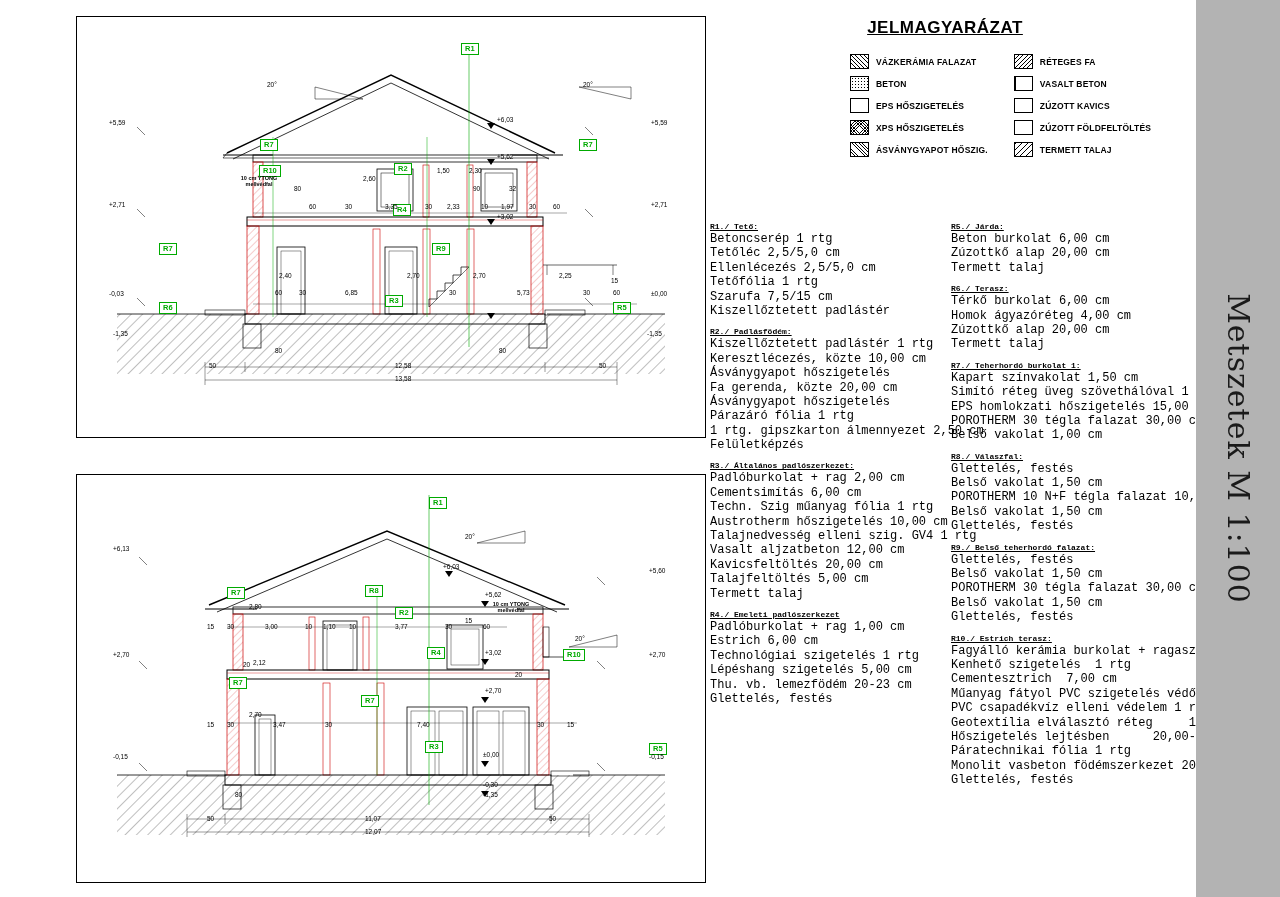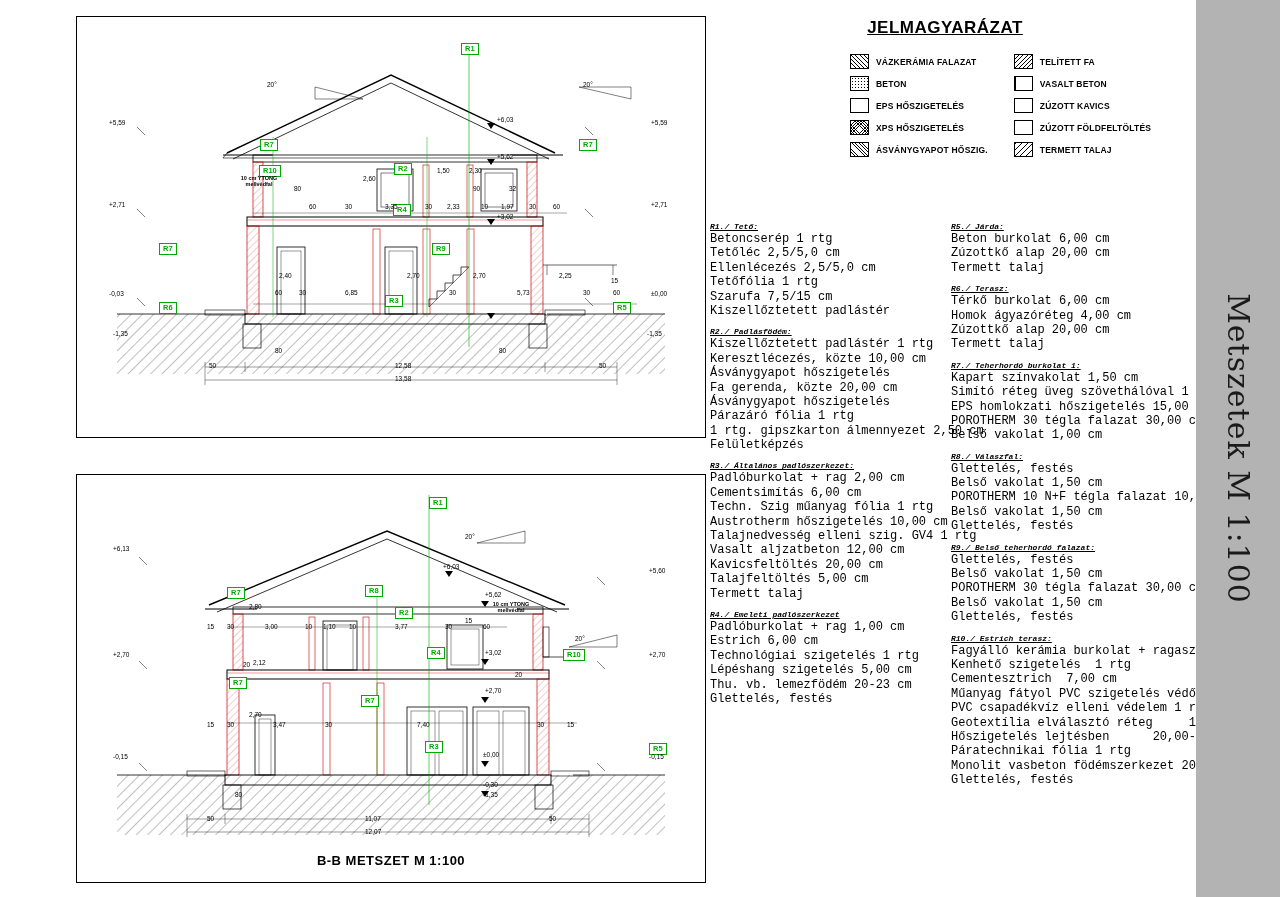--- a/index.html
+++ b/index.html
@@ -98,21 +98,20 @@
     font-size:8.5px;font-weight:bold;letter-spacing:.3px;margin-bottom:8px;
     font-family:"Liberation Sans", sans-serif;
   }
   .specs-cols{display:flex;gap:26px;}
   .specs-col{width:215px;}
   .spec-block{margin-bottom:9px;}
   .spec-head{
     font-family:"Liberation Mono", monospace;
     font-size:8px;font-weight:bold;text-decoration:underline;
     margin-bottom:1px;
-    font-style:italic;
   }
   .spec-line{
     font-family:"Liberation Mono", monospace;
     font-size:12px;line-height:1.2;white-space:pre;
   }
 
   
   .dwg{position:absolute;left:0;top:0;width:100%;height:100%;}
   .tag{
     position:absolute;border:1px solid #0a0;color:#0a0;background:#fff;
@@ -441,21 +440,20 @@
     <div class="dimtxt" style="left:248px;top:246px;">30</div>
     <div class="dimtxt" style="left:340px;top:246px;">7,40</div>
     <div class="dimtxt" style="left:460px;top:246px;">30</div>
     <div class="dimtxt" style="left:490px;top:246px;">15</div>
     <div class="dimtxt" style="left:158px;top:316px;">80</div>
     <div class="dimtxt" style="left:130px;top:340px;">50</div>
     <div class="dimtxt" style="left:288px;top:340px;">11,07</div>
     <div class="dimtxt" style="left:472px;top:340px;">50</div>
     <div class="dimtxt" style="left:288px;top:353px;">12,07</div>
 
-    <div class="caption" style="left:0;top:378px;">B-B METSZET M 1:100</div>
   </div>
 
   <div id="legend">
     <h1>JELMAGYARÁZAT</h1>
     <div class="legend-grid">
       <div class="legend-col">
         <div class="legend-item">
           <span class="swatch hatch-diag"></span>
           <span class="legend-label">VÁZKERÁMIA FALAZAT</span>
         </div>
@@ -472,21 +470,21 @@
           <span class="legend-label">XPS HŐSZIGETELÉS</span>
         </div>
         <div class="legend-item">
           <span class="swatch hatch-wave"></span>
           <span class="legend-label">ÁSVÁNYGYAPOT HŐSZIG.</span>
         </div>
       </div>
       <div class="legend-col">
         <div class="legend-item">
           <span class="swatch hatch-diag-r"></span>
-          <span class="legend-label">TELÍTETT FA</span>
+          <span class="legend-label">RÉTEGES FA</span>
         </div>
         <div class="legend-item">
           <span class="swatch hatch-vline"></span>
           <span class="legend-label">VASALT BETON</span>
         </div>
         <div class="legend-item">
           <span class="swatch hatch-gravel"></span>
           <span class="legend-label">ZÚZOTT KAVICS</span>
         </div>
         <div class="legend-item">

